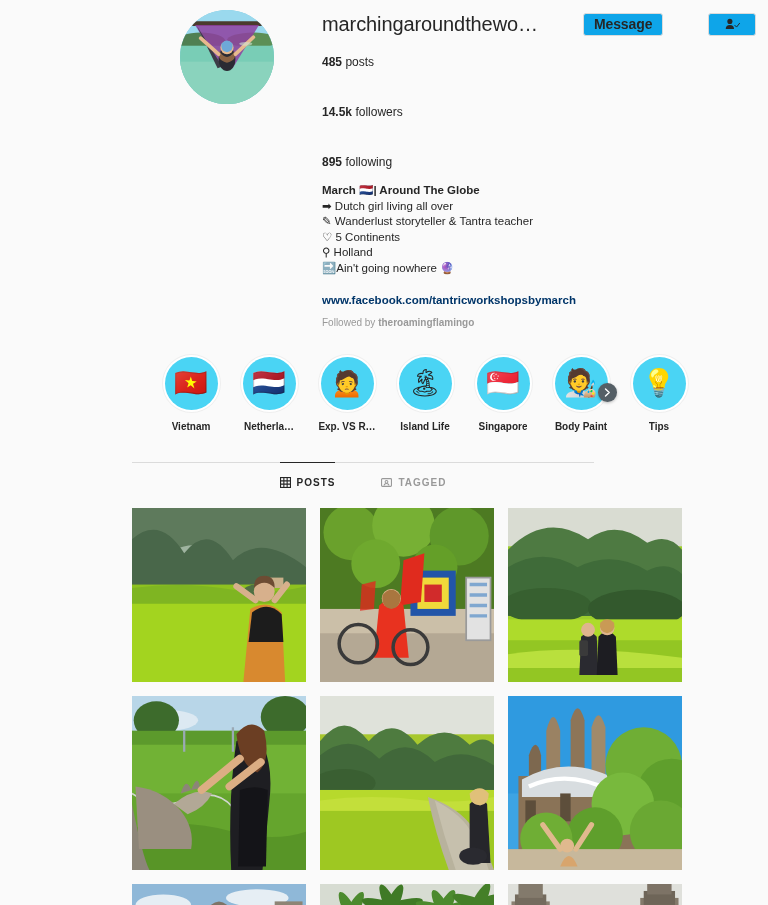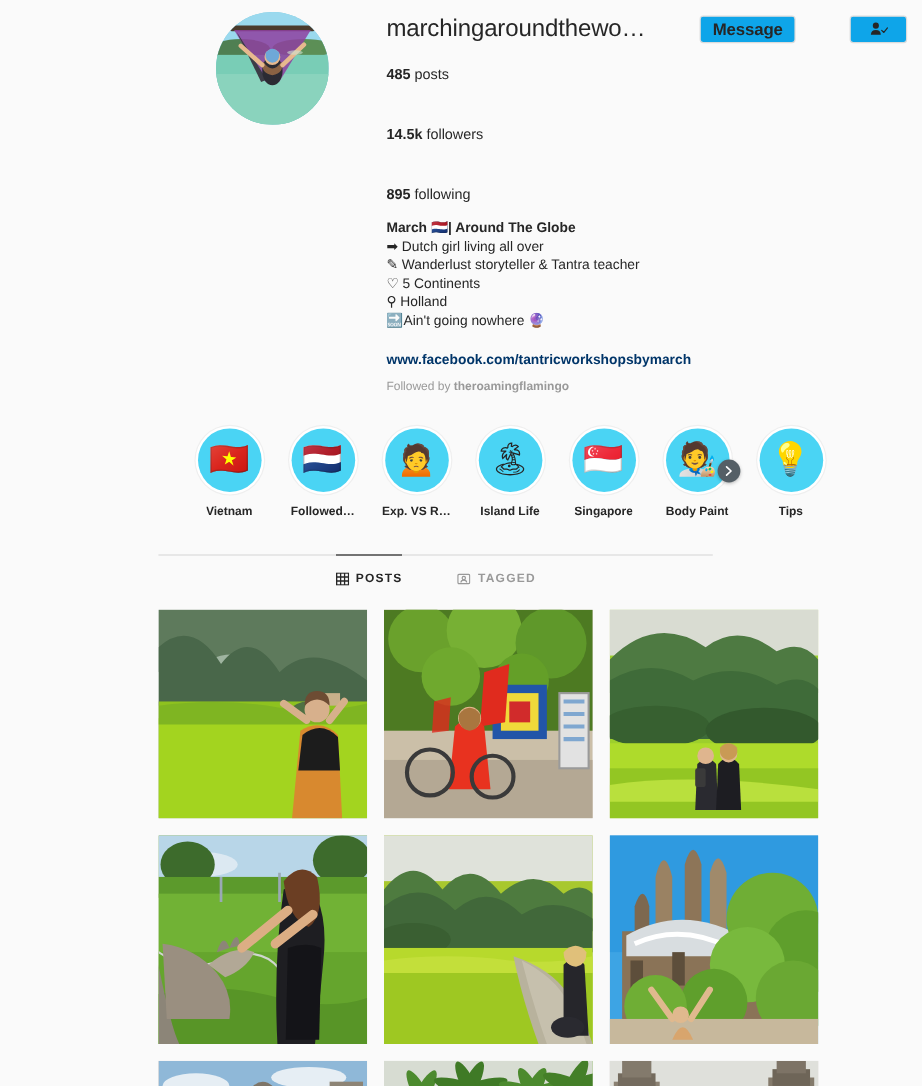--- a/index.html
+++ b/index.html
@@ -320,21 +320,21 @@
       <div class="hl-ring">
           <div class="hl-circle">🇻🇳</div>
         </div>
       <div class="hl-label">Vietnam</div>
     </div>
 
     <div class="highlight">
       <div class="hl-ring">
           <div class="hl-circle">🇳🇱</div>
         </div>
-      <div class="hl-label">Followed…</div>
+      <div class="hl-label">Netherla…</div>
     </div>
 
     <div class="highlight">
       <div class="hl-ring">
           <div class="hl-circle">🙍</div>
         </div>
       <div class="hl-label">Exp. VS R…</div>
     </div>
 
     <div class="highlight">

